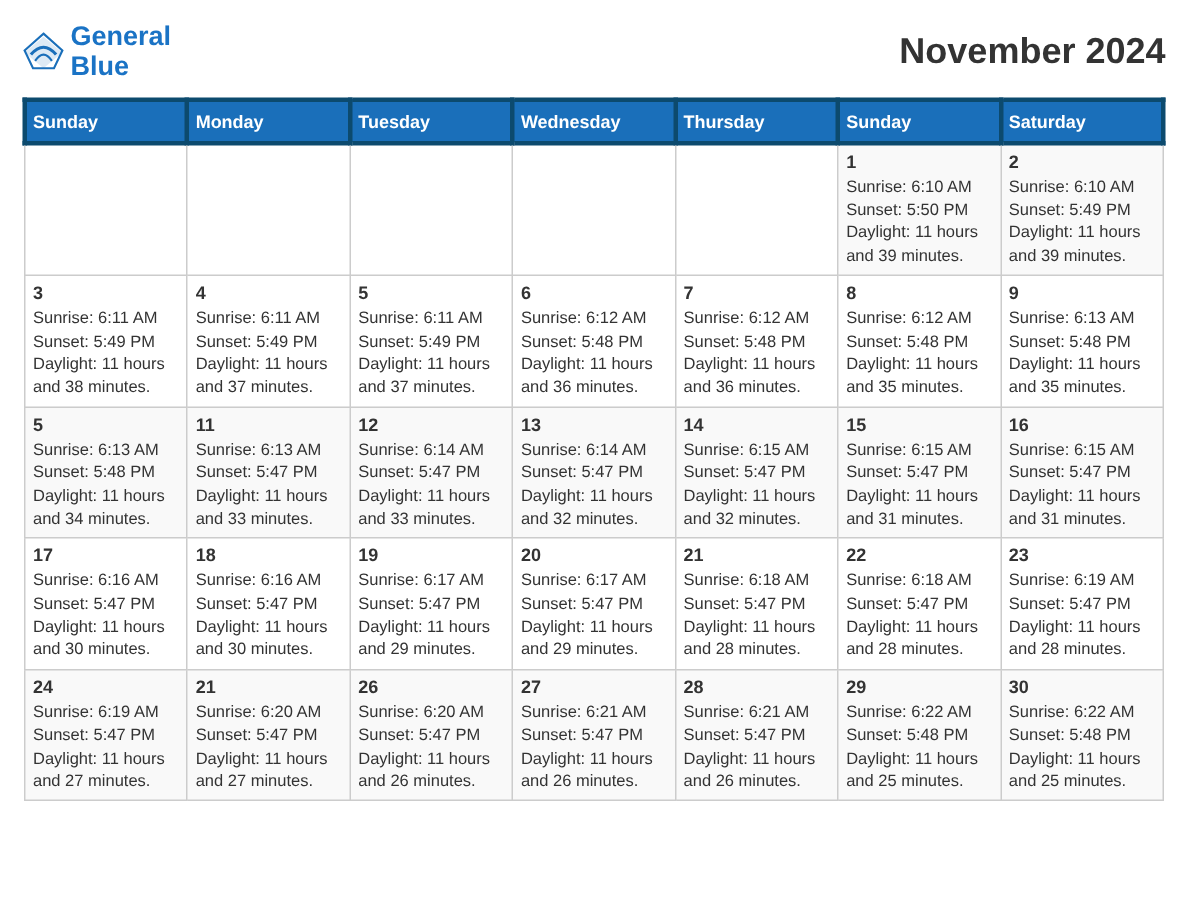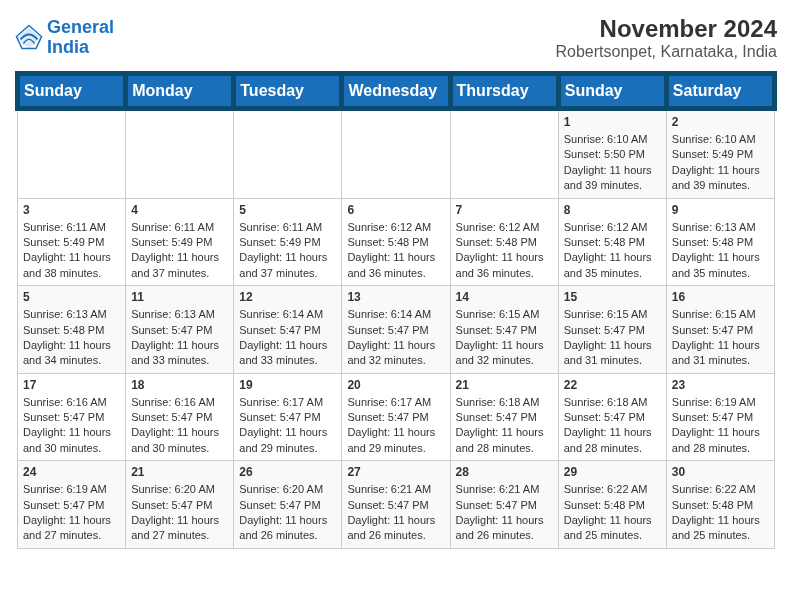--- a/index.html
+++ b/index.html
@@ -47,25 +47,25 @@
       color: #555;
     }
     table {
       width: 100%;
       border-collapse: collapse;
       table-layout: fixed;
     }
     thead tr th {
       background-color: #1a6fba;
       color: #fff;
-      font-size: 16px;
+      font-size: 12px;
       font-weight: bold;
       padding: 6px 4px;
       text-align: left;
-      border: 5px solid #0c4a6e;
+      border: 3px solid #0c4a6e;
       margin-left: 17px;
     }
     tbody tr td {
       border: 1px solid #ccc;
       vertical-align: top;
       padding: 4px 5px;
       font-size: 10px;
       color: #333;
       height: 80px;
       background: #fff;
@@ -94,26 +94,25 @@
   <div class="logo">
     <svg class="logo-icon" viewBox="0 0 40 40">
       <rect x="0" y="0" width="40" height="40" fill="none"></rect>
       <polygon points="20,5 38,20 20,35 2,20" fill="#1a6fba" opacity="0.15"></polygon>
       <polygon points="20,2 38,18 30,35 10,35 2,18" fill="none" stroke="#1a6fba" stroke-width="2"></polygon>
       <path d="M 8 22 Q 20 8 32 22" stroke="#1a6fba" stroke-width="3" fill="none"></path>
       <path d="M 12 28 Q 20 16 28 28" stroke="#1a6fba" stroke-width="2" fill="none"></path>
     </svg>
     <div class="logo-text">
       <div><span>General</span></div>
-      <div><span style="color:#1a73c5">India</span></div>
+      <div><span style="color:#1a73c5">Blue</span></div>
     </div>
   </div>
   <div class="title-area">
     <div class="month-title">November 2024</div>
-    <div class="location-title">Robertsonpet, Karnataka, India</div>
   </div>
 </div>
 
 <table>
   <thead>
     <tr>
     <th>Sunday</th>
         <th>Monday</th>
         <th>Tuesday</th>
         <th>Wednesday</th>

